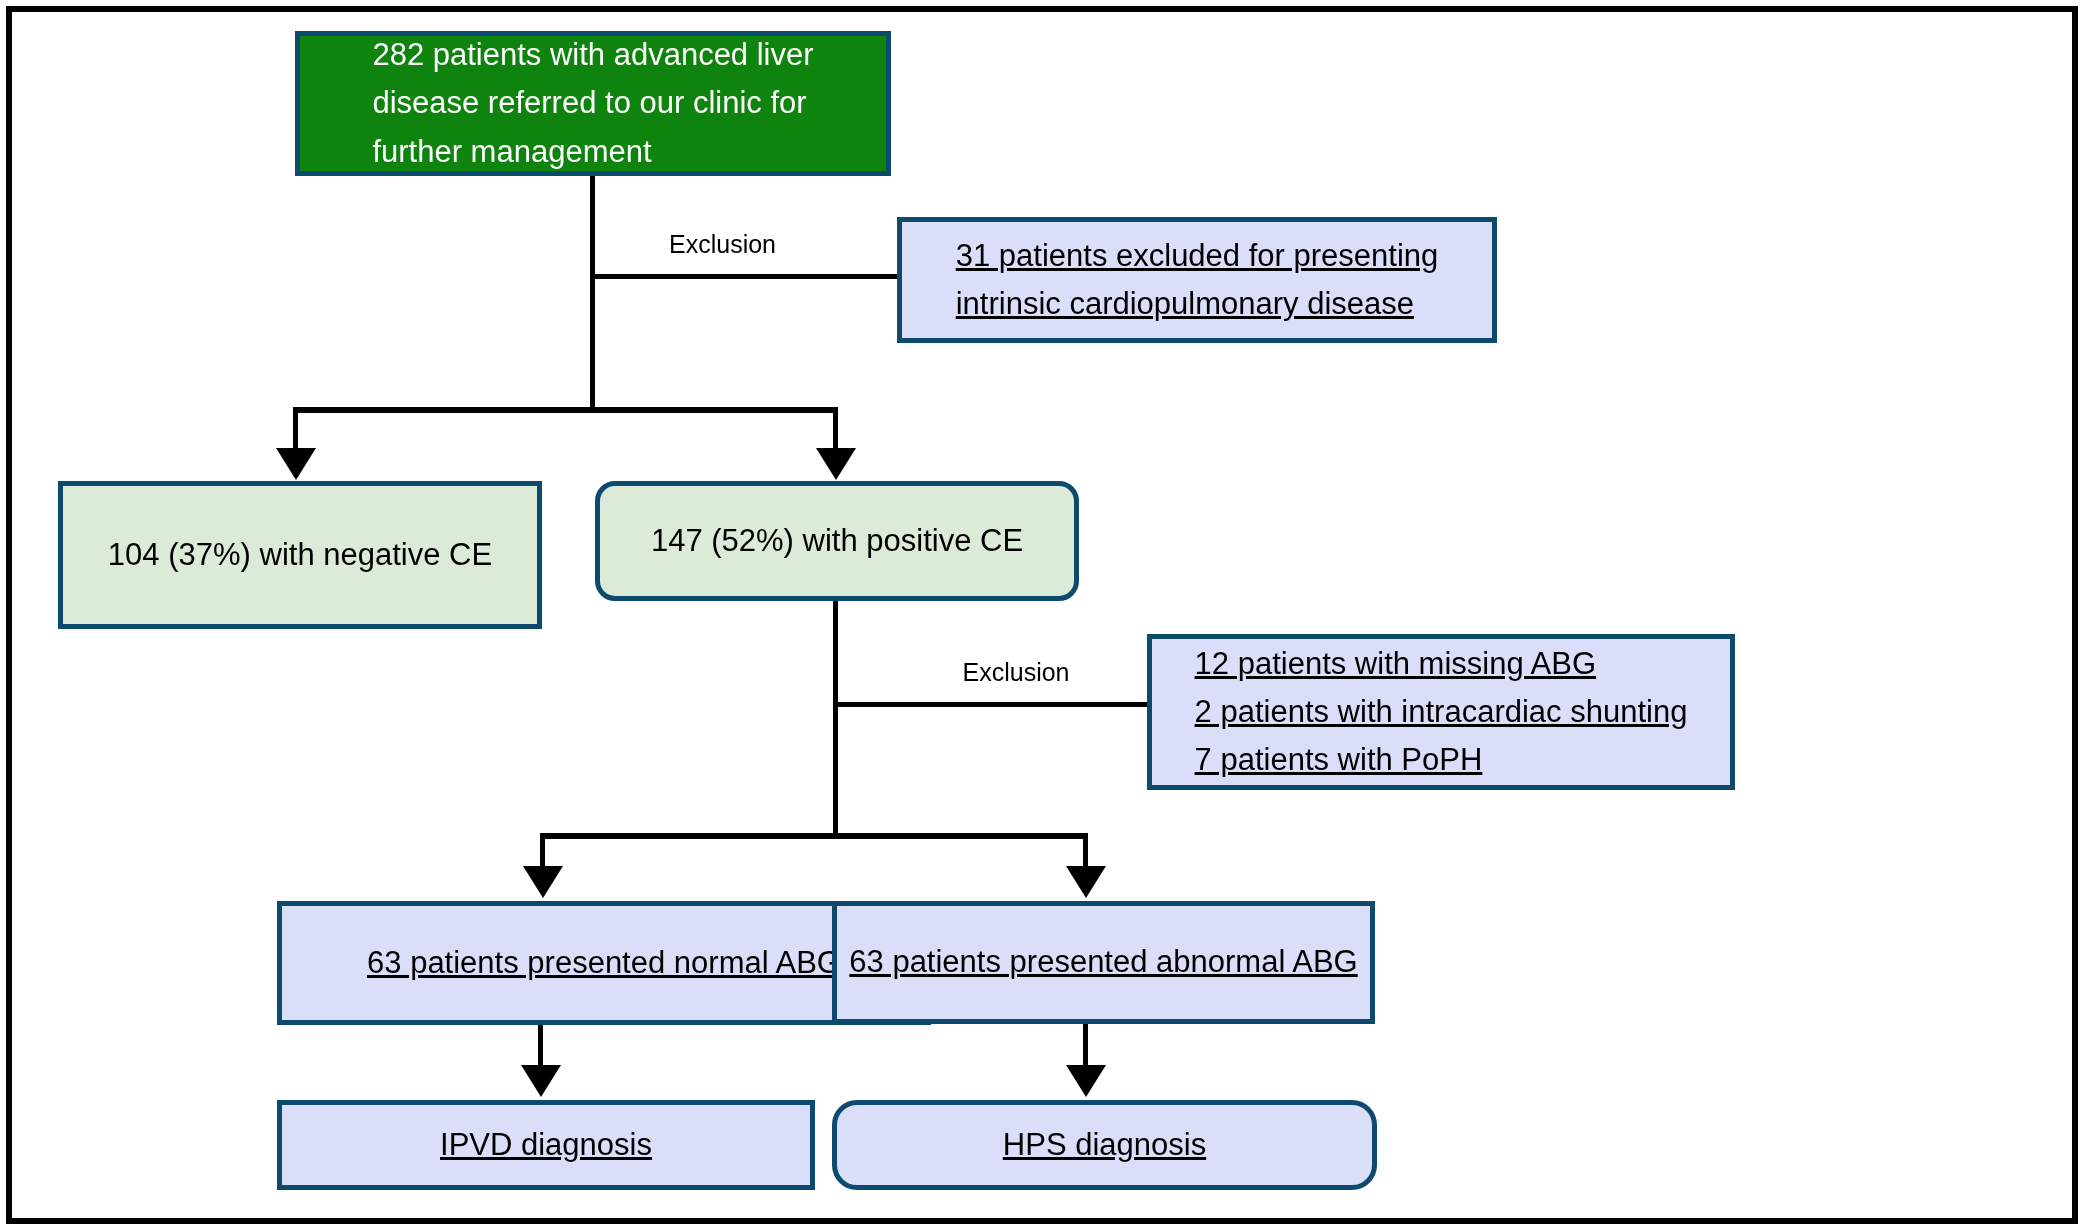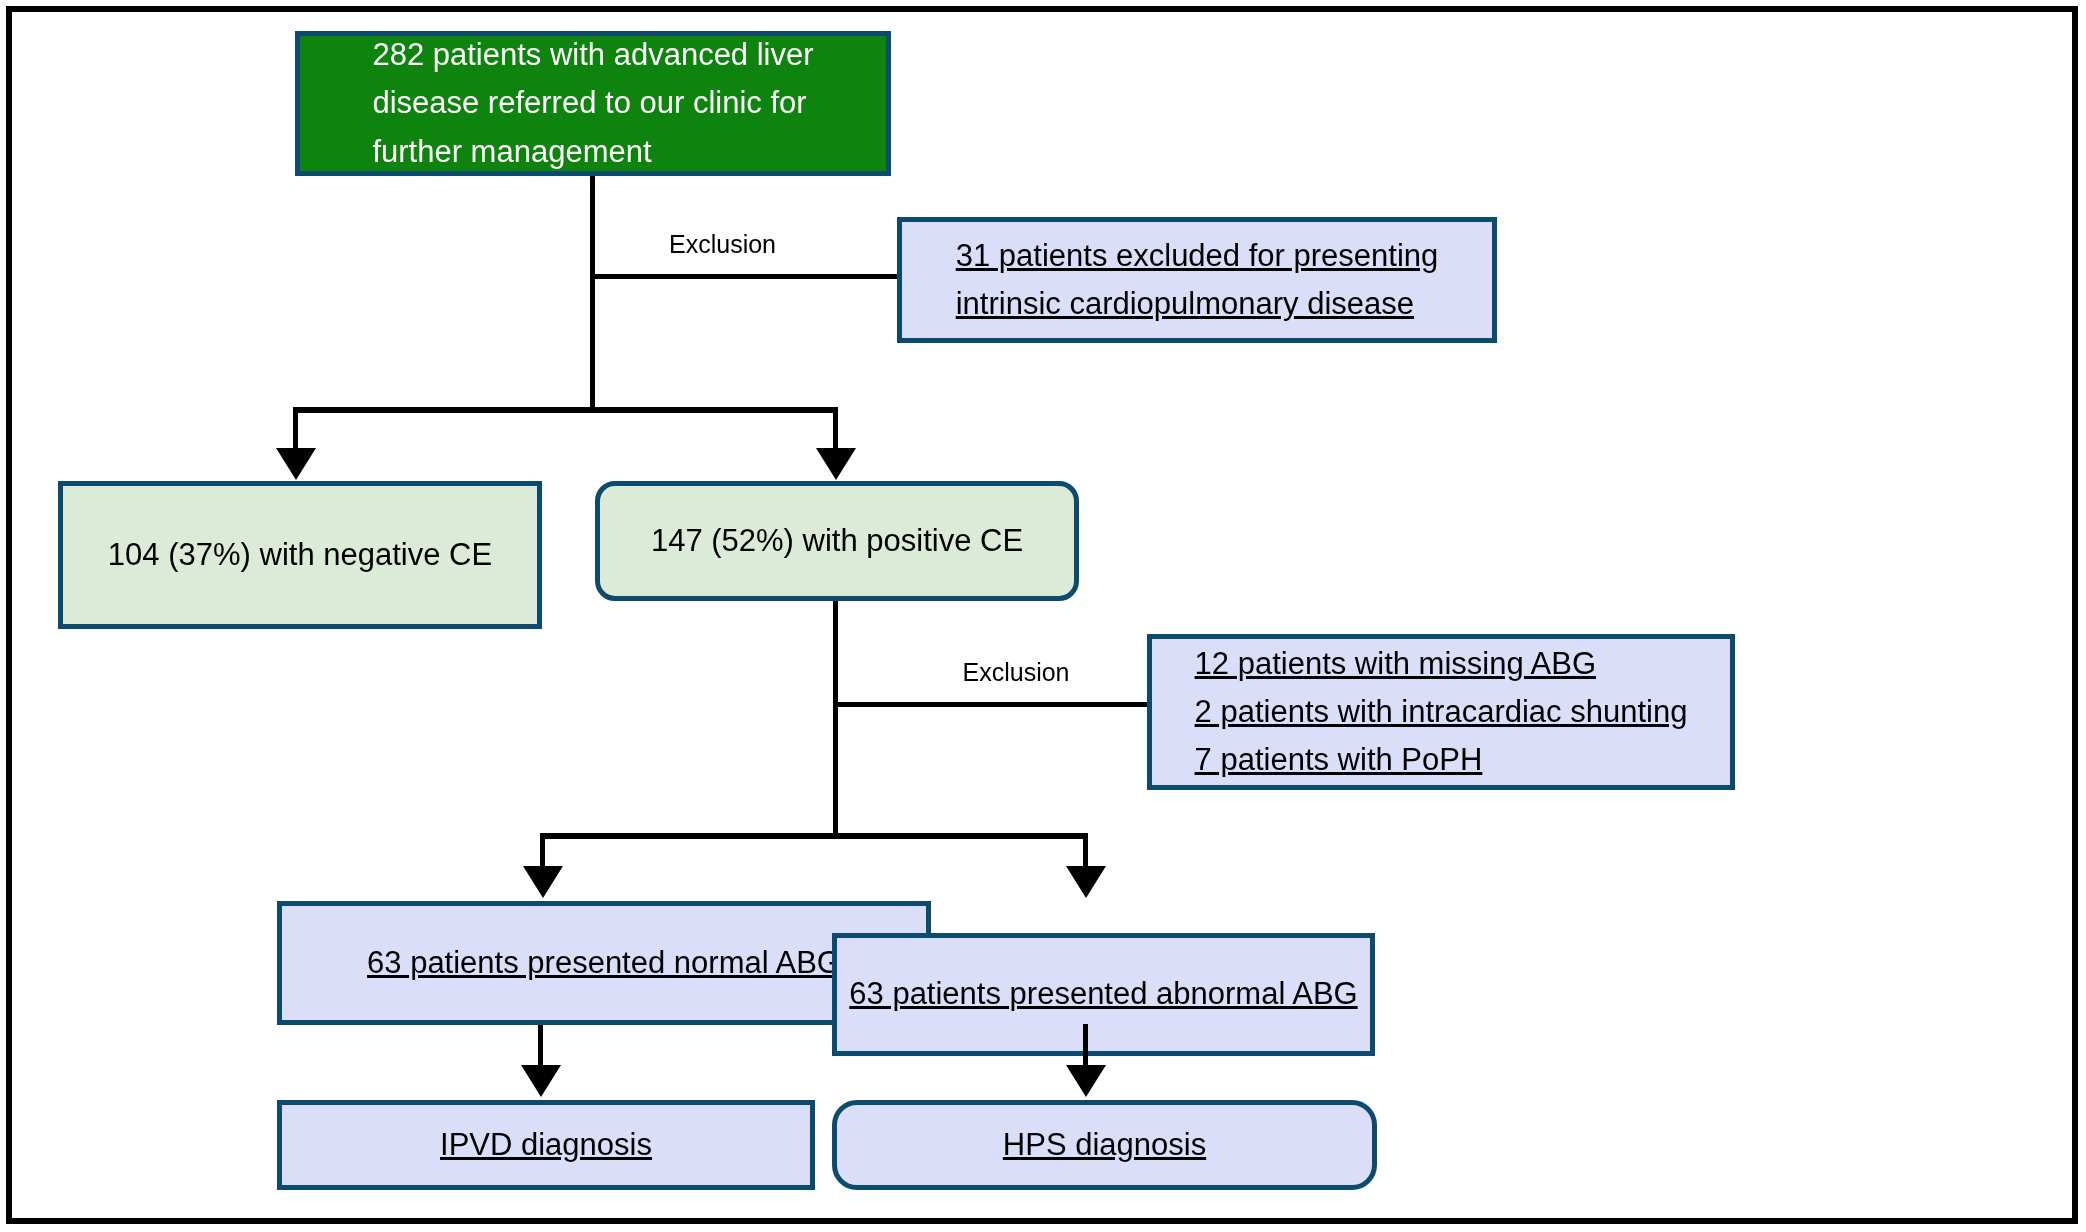--- a/index.html
+++ b/index.html
@@ -84,21 +84,21 @@
 2 patients with intracardiac shunting
 7 patients with PoPH</div>
 
   <div class="line" style="left:540px;top:833px;width:548px;height:6px;"></div>
   <div class="line" style="left:540px;top:833px;width:5px;height:34px;"></div>
   <div class="arrowhead" style="left:523px;top:866px;"></div>
   <div class="line" style="left:1083px;top:833px;width:5px;height:34px;"></div>
   <div class="arrowhead" style="left:1066px;top:866px;"></div>
 
   <div class="box fill-exc" style="left:277px;top:901px;width:654px;height:124px;">63 patients presented normal ABG</div>
-  <div class="box fill-exc" style="left:832px;top:933px;width:543px;height:123px;">63 patients presented abnormal ABG</div>
+  <div class="box fill-exc" style="left:832px;top:901px;width:543px;height:123px;">63 patients presented abnormal ABG</div>
 
   <div class="line" style="left:538px;top:1025px;width:5px;height:41px;"></div>
   <div class="arrowhead" style="left:521px;top:1065px;"></div>
   <div class="line" style="left:1083px;top:1024px;width:5px;height:42px;"></div>
   <div class="arrowhead" style="left:1066px;top:1065px;"></div>
 
   <div class="box fill-exc" style="left:277px;top:1100px;width:538px;height:90px;">IPVD diagnosis</div>
   <div class="box fill-exc" style="left:832px;top:1100px;width:545px;height:90px;border-radius:25px;">HPS diagnosis</div>
 
 </div>

